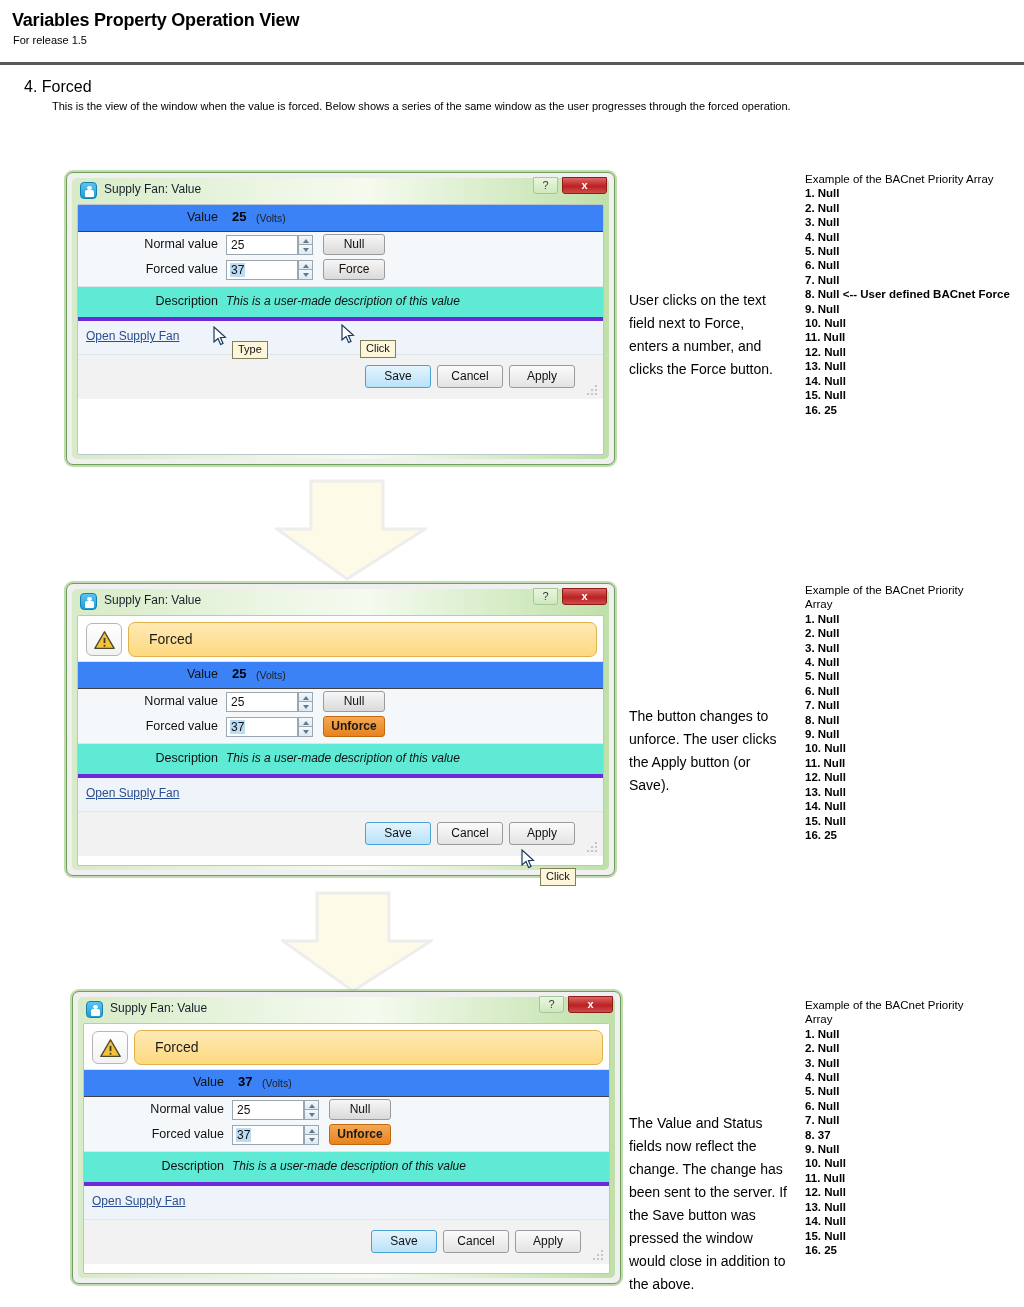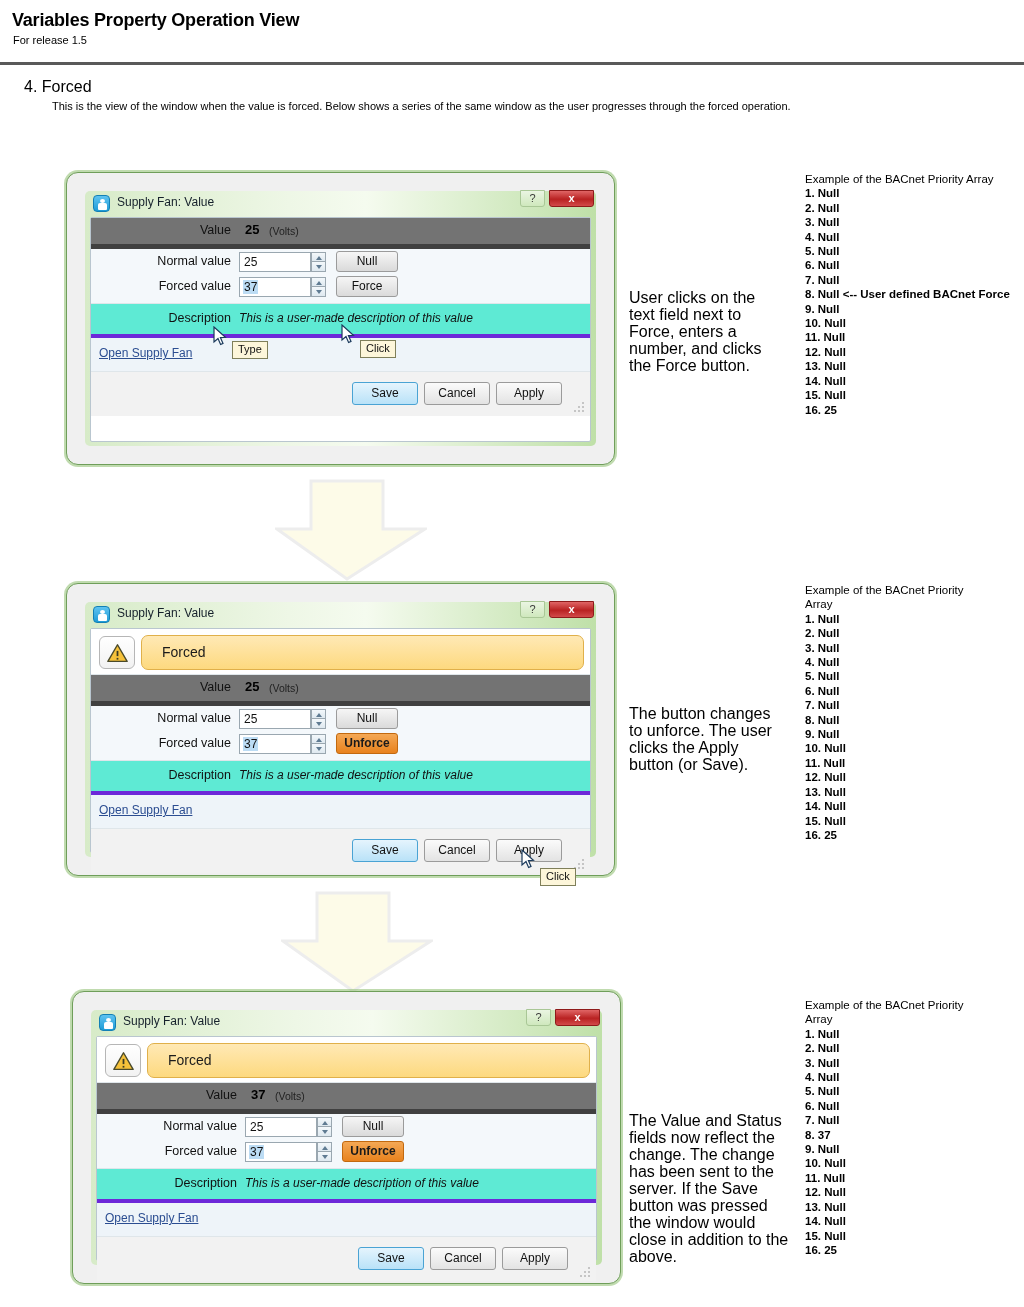--- a/index.html
+++ b/index.html
@@ -32,23 +32,23 @@
   .sec-body{
     position:absolute;left:52px;top:99px;width:900px;
     font-size:11px;line-height:14px;
   }
 
   
   .win{
     position:absolute;
     background:#f0f0f0;
     border:1px solid #6f9e5a;
-    border-radius:12px;
+    border-radius:7px;
     box-shadow:0 0 0 2px rgba(140,190,110,.55);
-    padding:18px;
+    padding:5px;
     box-sizing:border-box;
   }
   .win-inner{
     position:relative;
     width:100%;height:100%;
     border-radius:5px;
     background:linear-gradient(to right,#d7ebc8 0%,#eef7e6 40%,#f5fbef 55%,#bfe0a8 100%);
     overflow:visible;
   }
   .titlebar{
@@ -121,22 +121,22 @@
     padding-left:20px;line-height:33px;
   }
   .status-box.normal{
     background:#ffffff;border:1px solid #c6c6c6;
   }
   .status-box.forced{
     background:linear-gradient(#ffe9b5,#fdd97f);
     border:1px solid #e0b04a;
   }
   .value-row{
-    position:relative;height:26px;border-bottom:5px solid #404040;
-    background:#737373;
+    position:relative;height:26px;border-bottom:1px solid #404040;
+    background:#3b82f6;
   }
   .lbl-right{
     position:absolute;text-align:right;font-size:12.5px;color:#111;
   }
   .value-num{
     position:absolute;font-size:13px;font-weight:bold;color:#000;
   }
   .value-unit{
     position:absolute;font-size:10.5px;color:#222;
   }
@@ -219,21 +219,21 @@
   .cursor{position:absolute;width:14px;height:20px;}
   
   .tip{
     position:absolute;background:#fdf6da;border:1px solid #7f7f5a;
     font-size:11px;color:#111;padding:1px 5px 2px 5px;line-height:13px;
     white-space:nowrap;
   }
 
   
   .note{
-    position:absolute;font-size:16px;line-height:17px;color:#000;
+    position:absolute;font-size:14px;line-height:23px;color:#000;
   }
   .arr-list{
     position:absolute;font-size:11.5px;line-height:14.4px;color:#000;
   }
   .arr-list .hd{font-weight:normal;}
   .arr-list .it{font-weight:bold;}
 
   
   .bigarrow{position:absolute;}
 </style>

